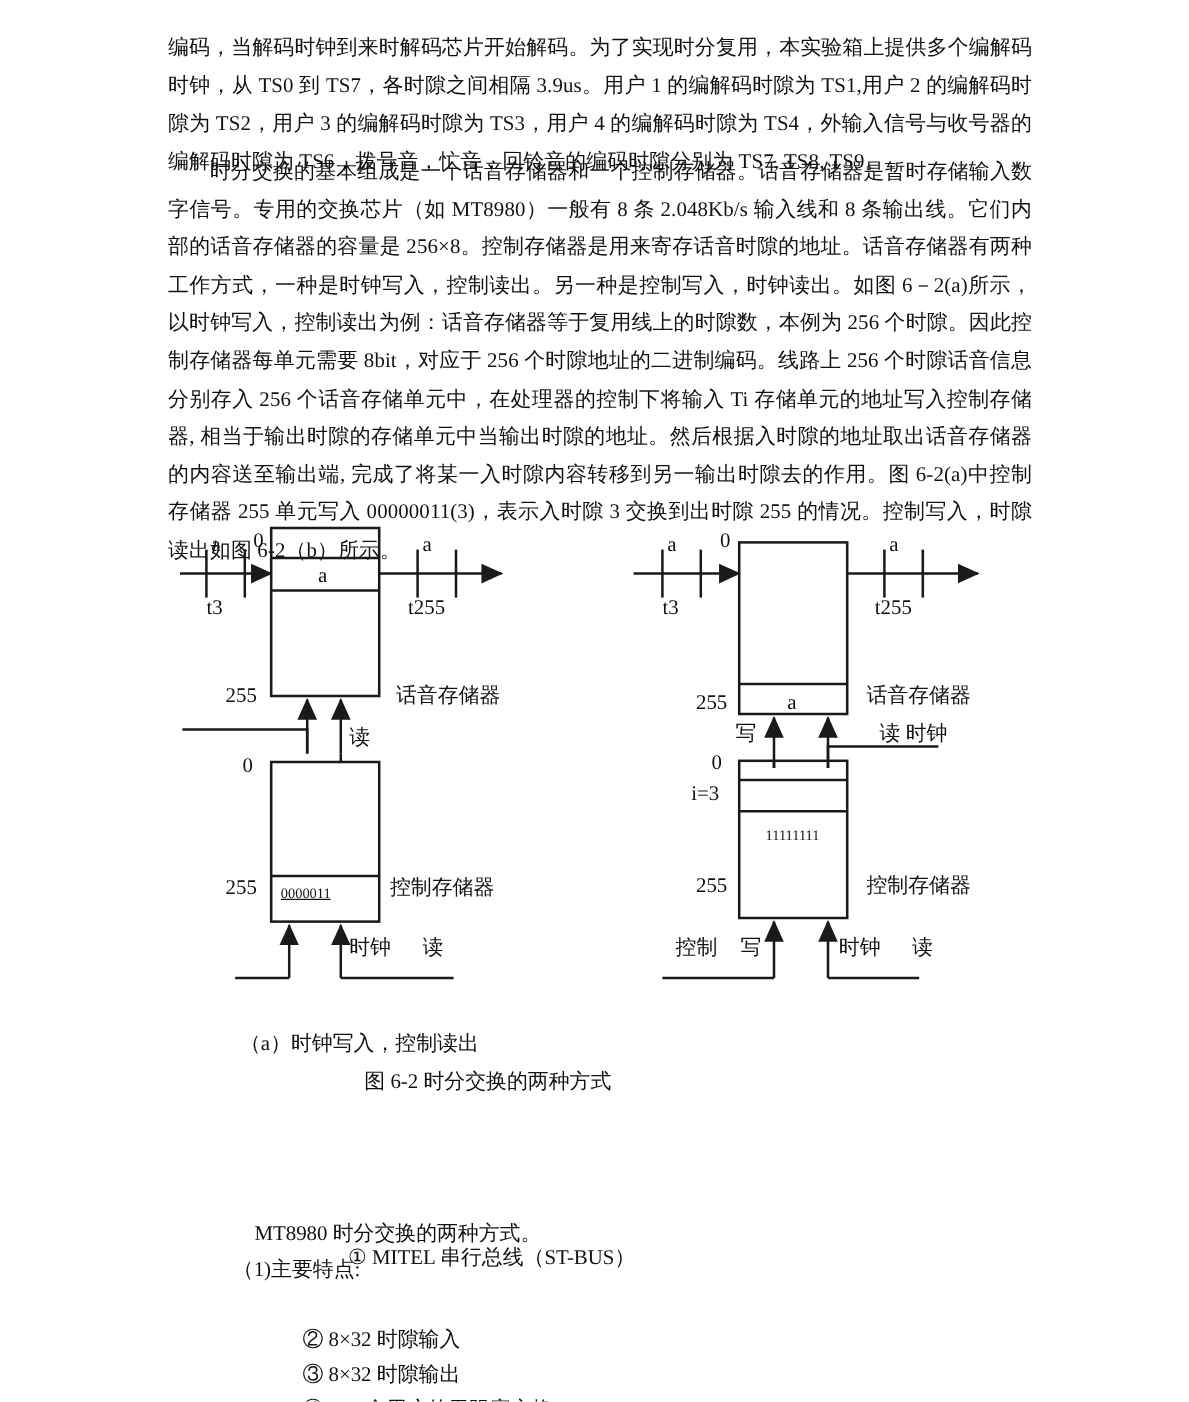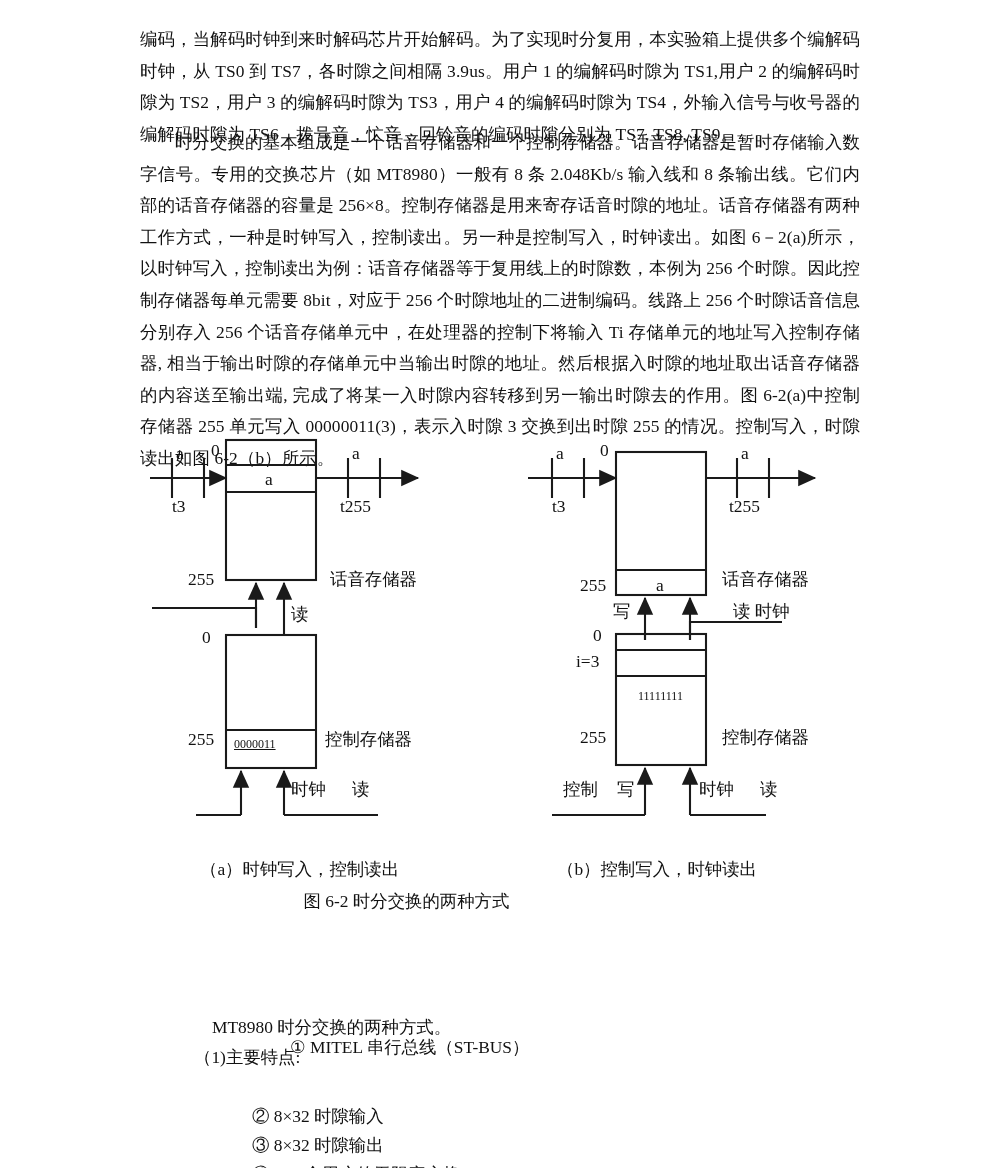--- a/index.html
+++ b/index.html
@@ -158,21 +158,20 @@
   <div class="cap" style="left:576px;top:648px;">i=3</div>
   <div class="cap" style="left:623px;top:683px;font-size:12px;margin-left:15px;">11111111</div>
   <div class="cap" style="left:580px;top:724px;">255</div>
   <div class="cap" style="left:722px;top:724px;">控制存储器</div>
   <div class="cap" style="left:563px;top:776px;">控制</div>
   <div class="cap" style="left:617px;top:776px;">写</div>
   <div class="cap" style="left:699px;top:776px;">时钟</div>
   <div class="cap" style="left:760px;top:776px;">读</div>
 
   <div class="cap" style="left:200px;top:856px;">（a）时钟写入，控制读出</div>
-  <div class="cap" style="left:557px;top:856px;">（b）控制写入，时钟读出</div>
   <div class="cap" style="left:0px;top:888px;width:813px;text-align:center;">图 6-2  时分交换的两种方式</div>
 
 
 
   <div class="listline" style="left:212px;top:1012px;">MT8980 时分交换的两种方式。</div>
   <div class="listline" style="left:194px;top:1042px;text-align:center;">（1)主要特点:</div>
 
   <div class="listline" style="left:252px;top:1032px;margin-left:38px;">① MITEL 串行总线（ST-BUS）</div>
   <div class="listline" style="left:252px;top:1101px;">② 8×32 时隙输入</div>
   <div class="listline" style="left:252px;top:1130px;">③ 8×32 时隙输出</div>

